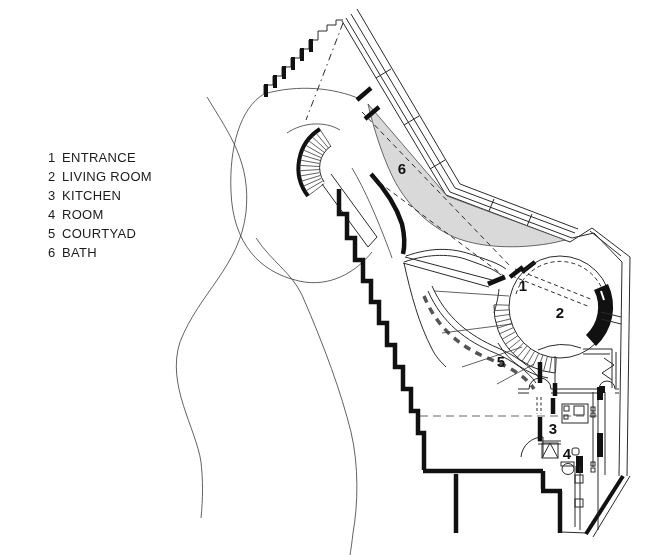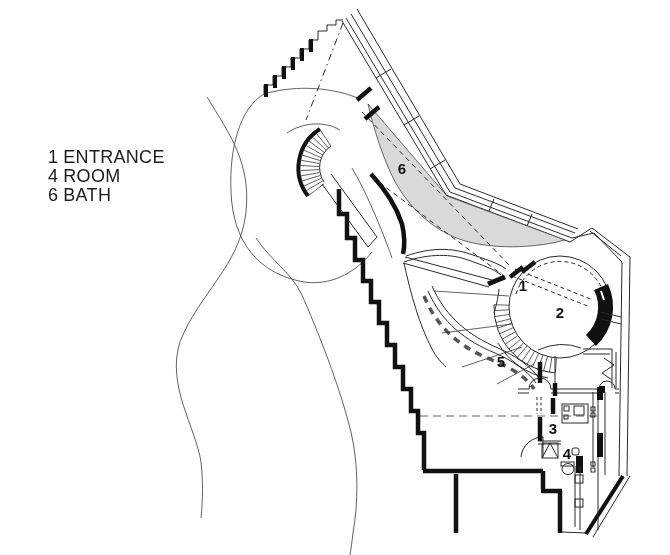--- a/index.html
+++ b/index.html
@@ -1,35 +1,38 @@
 <!DOCTYPE html>
 <html><head>
 <meta charset="utf-8">
 <style>
   html,body{margin:0;padding:0;background:#fff;}
   .stage{position:relative;width:670px;height:555px;background:#fff;overflow:hidden;
          font-family:"Liberation Sans",sans-serif;}
-  .legend{position:absolute;left:48px;top:148px;color:#1c1c1c;font-size:18px;
+  .legend{position:absolute;left:48px;top:148px;color:#1c1c1c;font-size:13px;
           line-height:19px;letter-spacing:.3px;font-weight:500;}
   .legend-row{white-space:nowrap;}
   .legend-row .num{display:inline-block;min-width:9px;margin-right:5px;}
   svg{position:absolute;left:0;top:0;}
   svg text{font-family:"Liberation Sans",sans-serif;font-weight:bold;font-size:15px;fill:#111;}
   .thin{fill:none;stroke:#2a2a2a;stroke-width:1;}
   .hair{fill:none;stroke:#3a3a3a;stroke-width:.8;}
   .thick{fill:none;stroke:#111;stroke-width:4.5;}
 </style>
 </head>
 <body>
 
 <div class="stage">
 
   <div class="legend">
     <div class="legend-row"><span class="num">1</span><span>ENTRANCE</span></div>
+    <div class="legend-row"><span class="num">2</span><span>LIVING ROOM</span></div>
+    <div class="legend-row"><span class="num">3</span><span>KITCHEN</span></div>
     <div class="legend-row"><span class="num">4</span><span>ROOM</span></div>
+    <div class="legend-row"><span class="num">5</span><span>COURTYAD</span></div>
     <div class="legend-row"><span class="num">6</span><span>BATH</span></div>
   </div>
 
   <svg width="670" height="555" viewBox="0 0 670 555">
 
     <g class="hair">
       <path d="M207,97 C230,135 251,163 246,212 C240,266 199,293 180,342 C166,385 196,428 201,462 C203,480 203,498 201,518"></path>
       <path d="M256,238 C272,262 291,272 302,295 C325,348 341,392 351,432 C359,466 358,505 353,533 C352,542 351,549 350,555"></path>
     </g>
 

